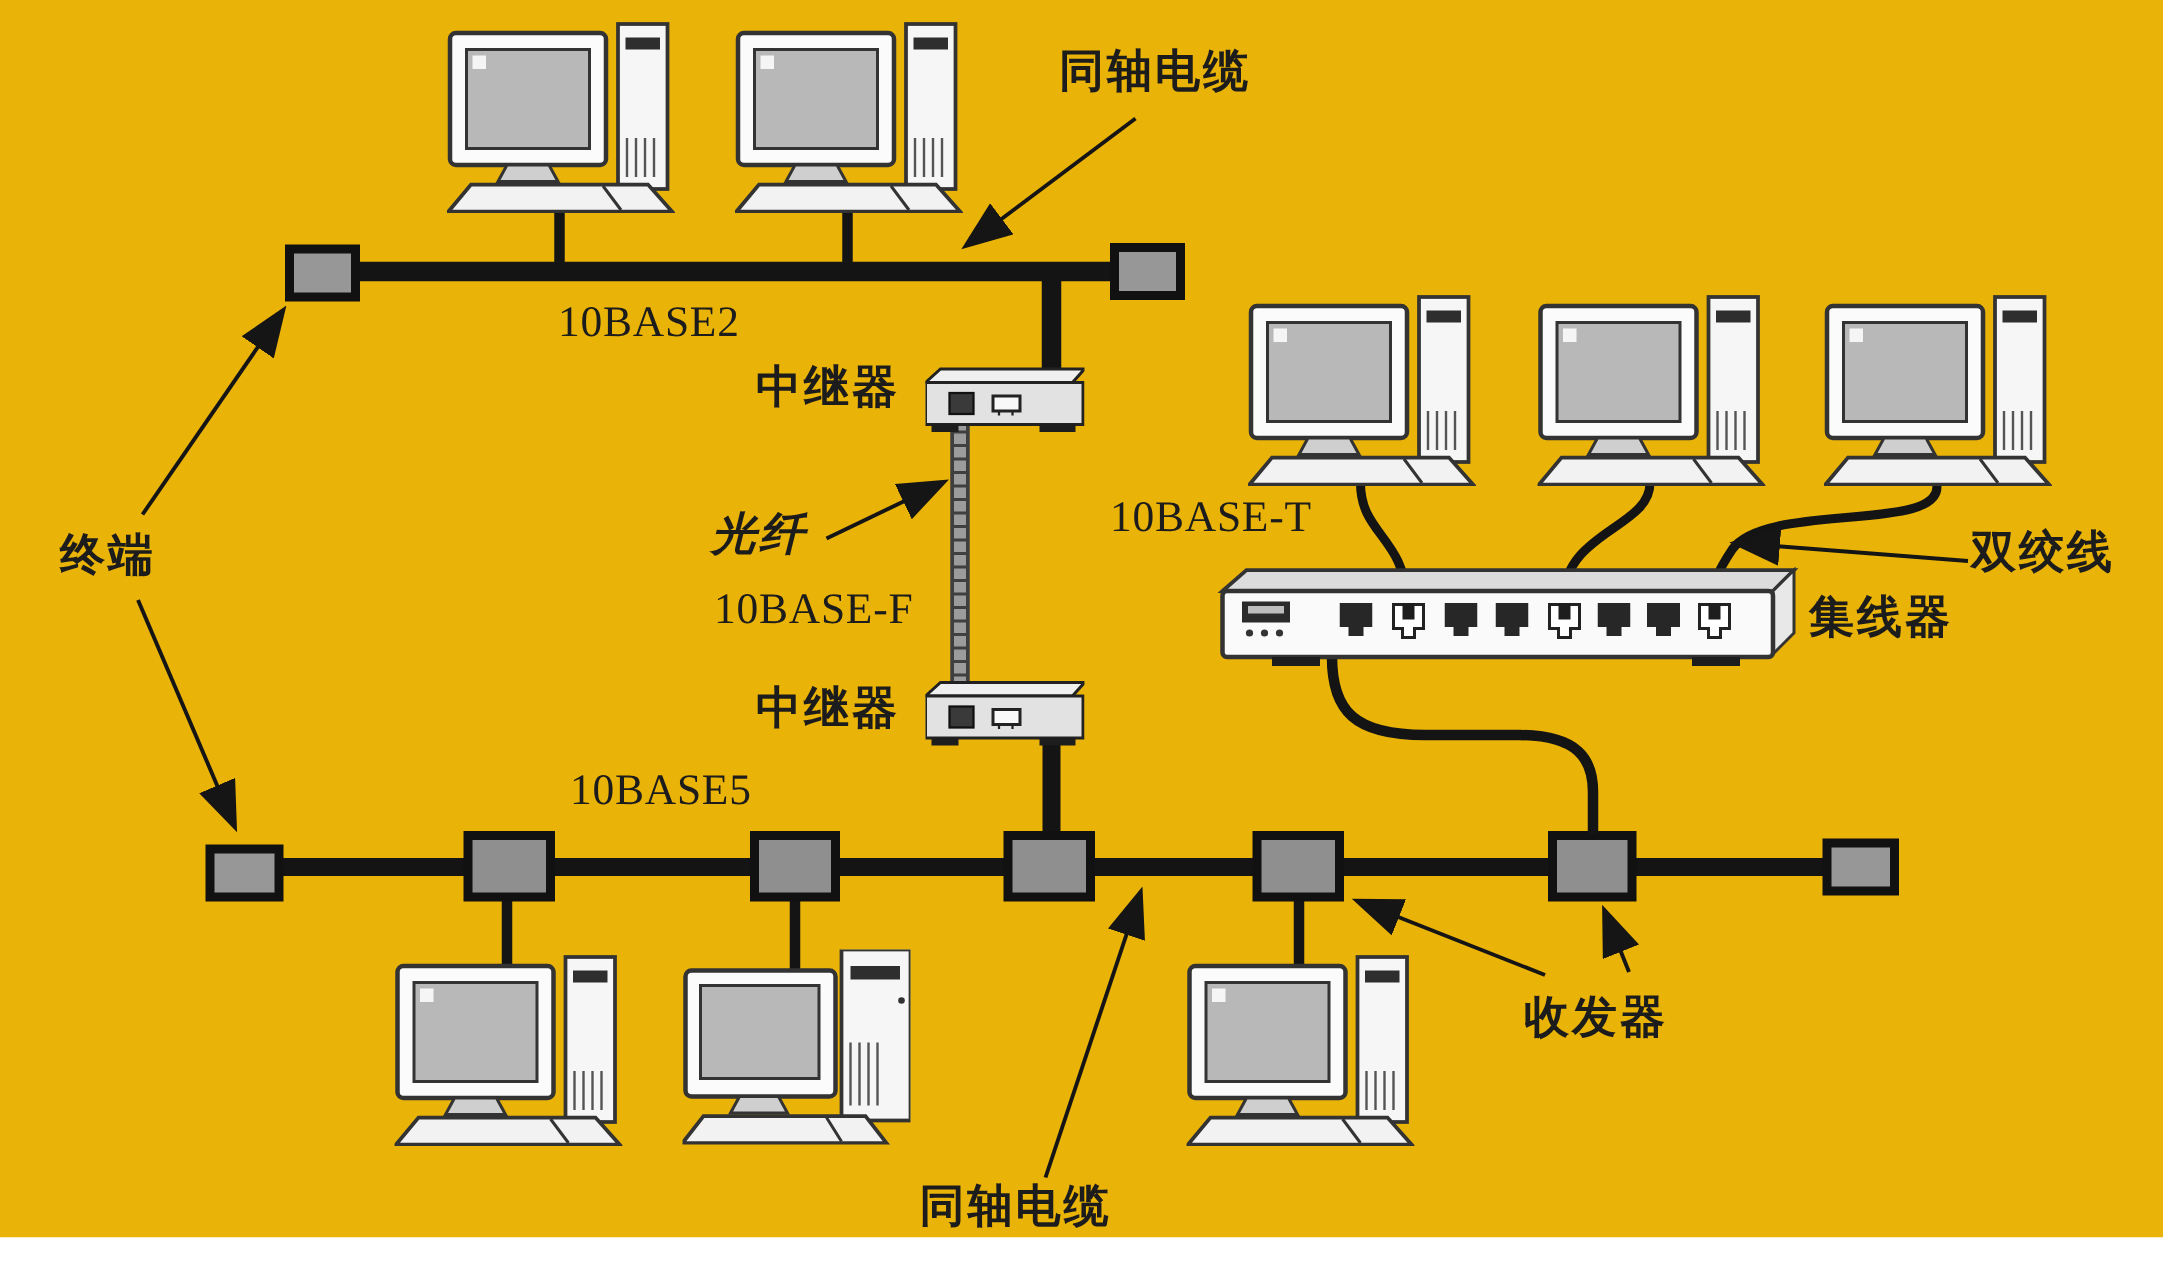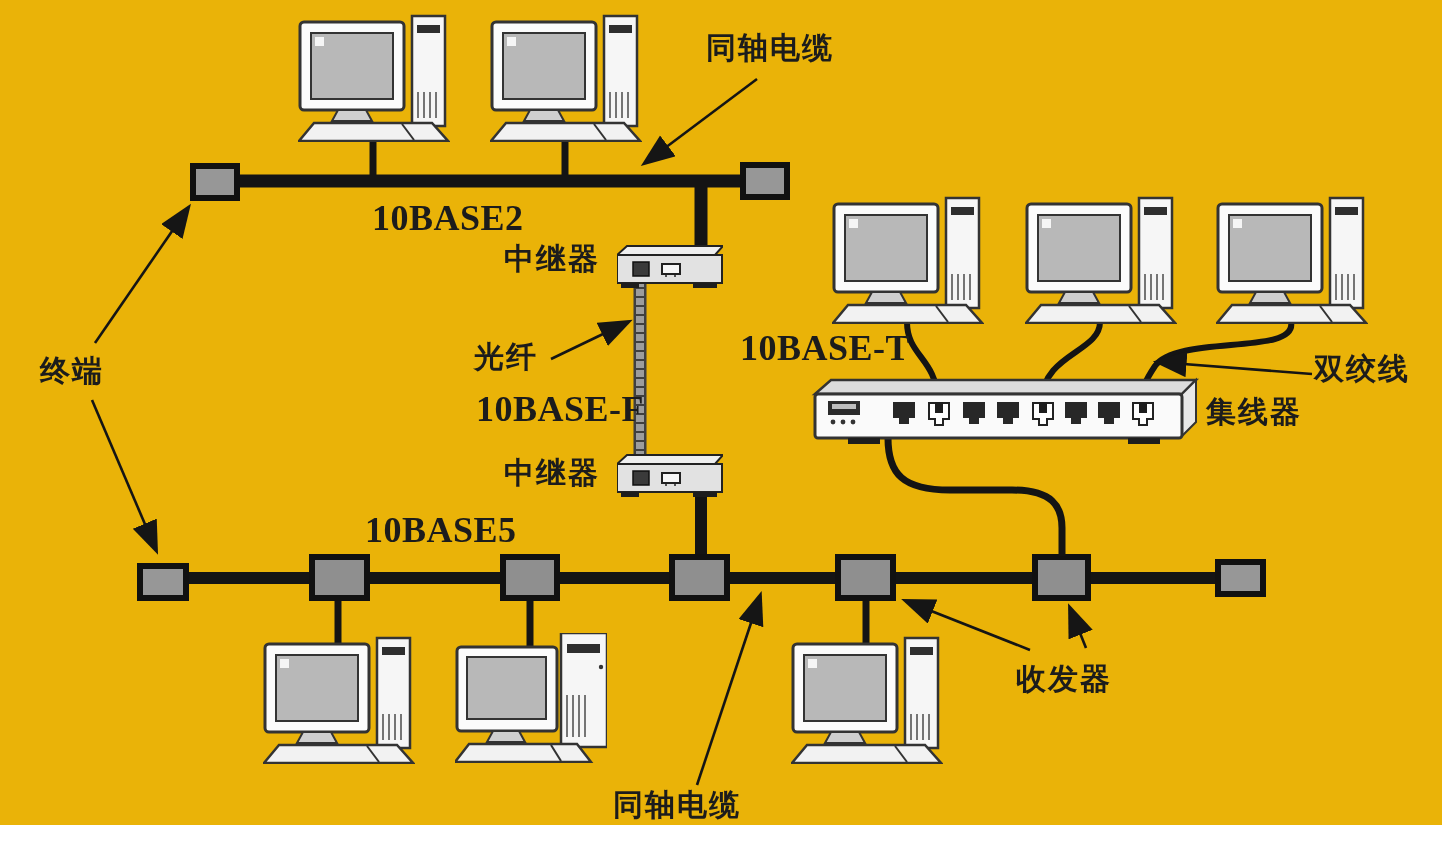--- a/index.html
+++ b/index.html
@@ -1,21 +1,21 @@
 <!DOCTYPE html>
 <html><head>
 <meta charset="utf-8">
 <style>
   html,body{margin:0;padding:0;background:#fff;}
   #stage{position:relative;width:1442px;height:825px;background:#eab308;overflow:hidden;
          font-family:"Liberation Serif","DejaVu Serif",serif;}
   #stage svg{position:absolute;left:0;top:0;}
   .lbl{position:absolute;white-space:nowrap;color:#1c1c1c;line-height:1.05;}
   .cjk{font-size:30px;font-weight:600;letter-spacing:2px;}
-  .lat{font-size:36px;font-weight:700;letter-spacing:0.5px;}
+  .lat{font-size:29px;font-weight:400;letter-spacing:0.5px;}
 </style>
 </head>
 <body>
 
 <div id="stage">
 
 <svg width="1442" height="842" viewBox="0 0 1442 842">
   <defs>
     <marker id="ah" markerWidth="13" markerHeight="11" refX="11" refY="5" orient="auto">
       <path d="M0,0 L13,5 L0,10 Z" fill="#151515"></path>
@@ -150,23 +150,23 @@
     <line x1="697" y1="785" x2="760" y2="596" marker-end="url(#ah)"></line>
     <line x1="1030" y1="650" x2="906" y2="601" marker-end="url(#ah)"></line>
     <line x1="1086" y1="648" x2="1070" y2="608" marker-end="url(#ah)"></line>
   </g>
 </svg>
 
   <div class="lbl cjk" style="left:706px;top:32px;">同轴电缆</div>
   <div class="lbl cjk" style="left:40px;top:355px;">终端</div>
   <div class="lbl lat" style="left:372px;top:200px;">10BASE2</div>
   <div class="lbl cjk" style="left:504px;top:243px;">中继器</div>
-  <div class="lbl cjk" style="left:474px;top:341px;">光纤</div>
+  <div class="lbl cjk" style="left:474px;top:341px;font-style:italic;">光纤</div>
   <div class="lbl lat" style="left:476px;top:391px;">10BASE-F</div>
   <div class="lbl cjk" style="left:504px;top:457px;">中继器</div>
-  <div class="lbl lat" style="left:365px;top:512px;">10BASE5</div>
+  <div class="lbl lat" style="left:380px;top:512px;">10BASE5</div>
   <div class="lbl lat" style="left:740px;top:330px;">10BASE-T</div>
   <div class="lbl cjk" style="left:1314px;top:353px;">双绞线</div>
   <div class="lbl cjk" style="left:1206px;top:396px;text-align:center;">集线器</div>
   <div class="lbl cjk" style="left:1016px;top:652px;margin-top:11px;">收发器</div>
   <div class="lbl cjk" style="left:613px;top:789px;">同轴电缆</div>
 
 </div>
 
 </body></html>

